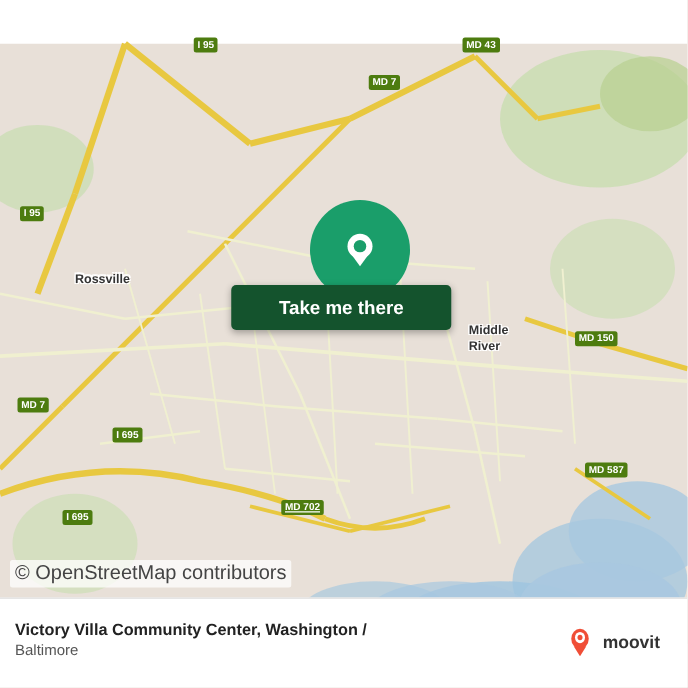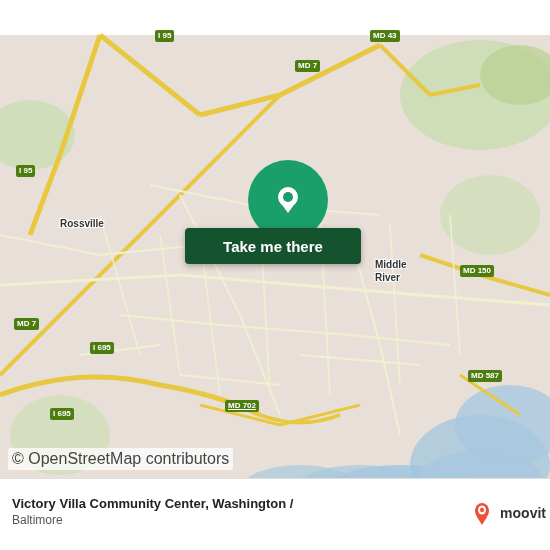--- a/index.html
+++ b/index.html
@@ -27,21 +27,21 @@
       height: 100%;
     }
 
     
     #bottom-bar {
       position: absolute;
       bottom: 0;
       left: 0;
       right: 0;
       background: white;
-      padding: 10px 4px 14px 12px;
+      padding: 10px 22px 14px 12px;
       display: flex;
       align-items: center;
       justify-content: space-between;
       border-top: 1px solid #ddd;
       height: 72px;
     }
 
     #bottom-info {
       flex: 1;
     }

